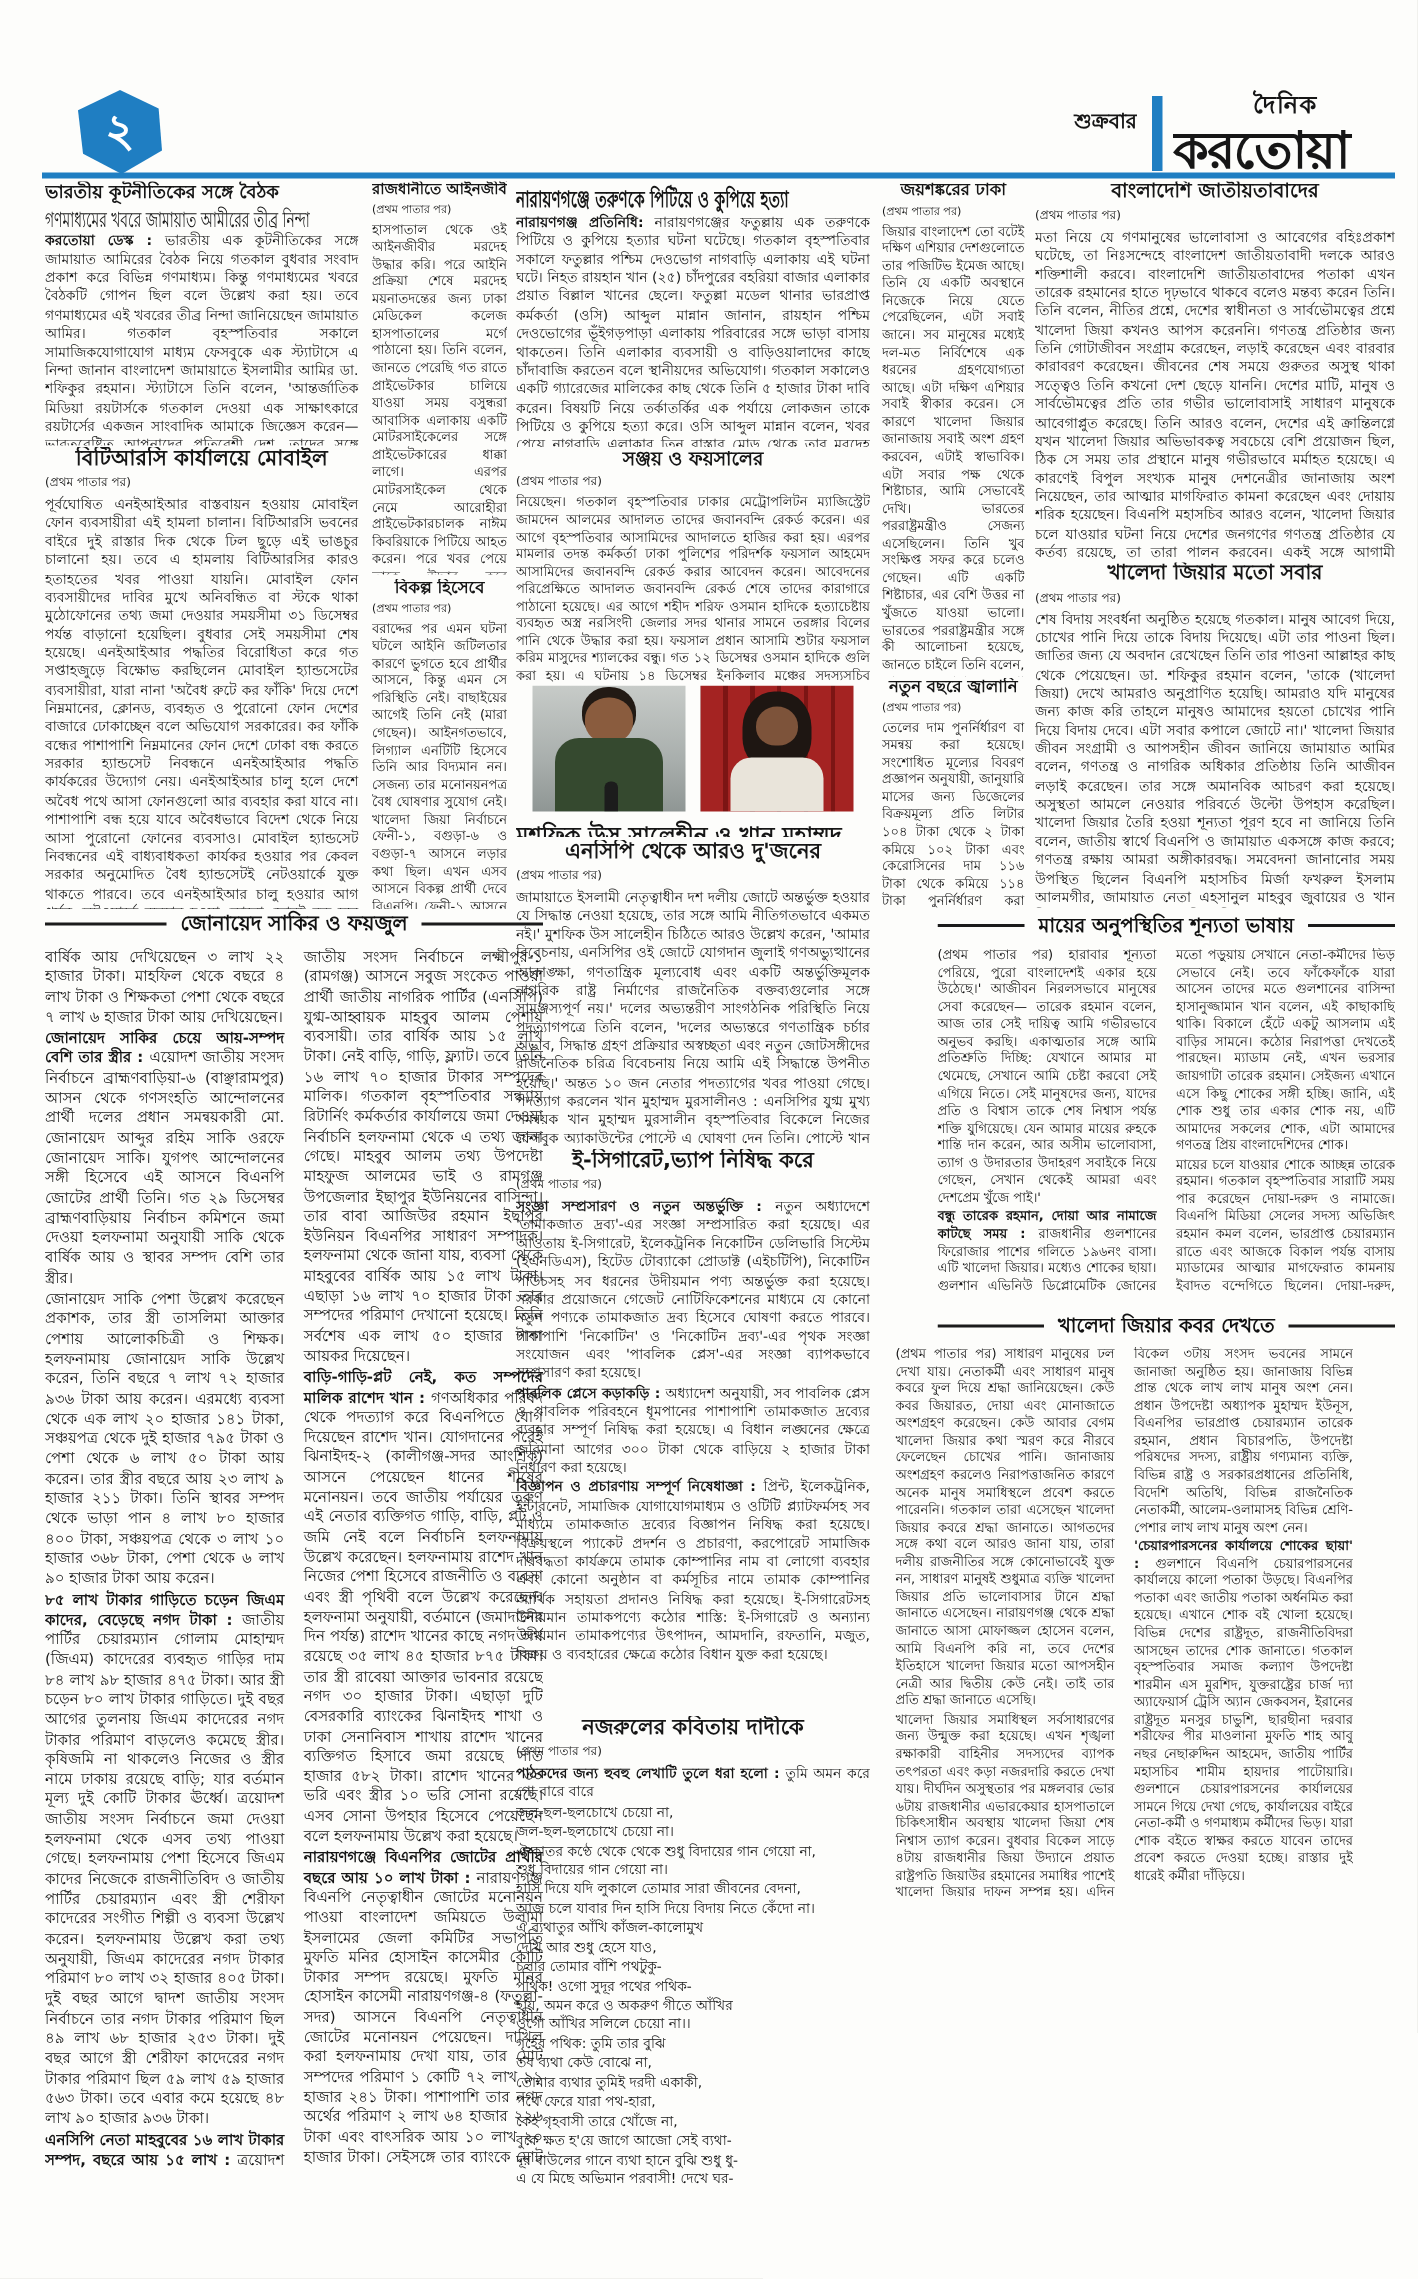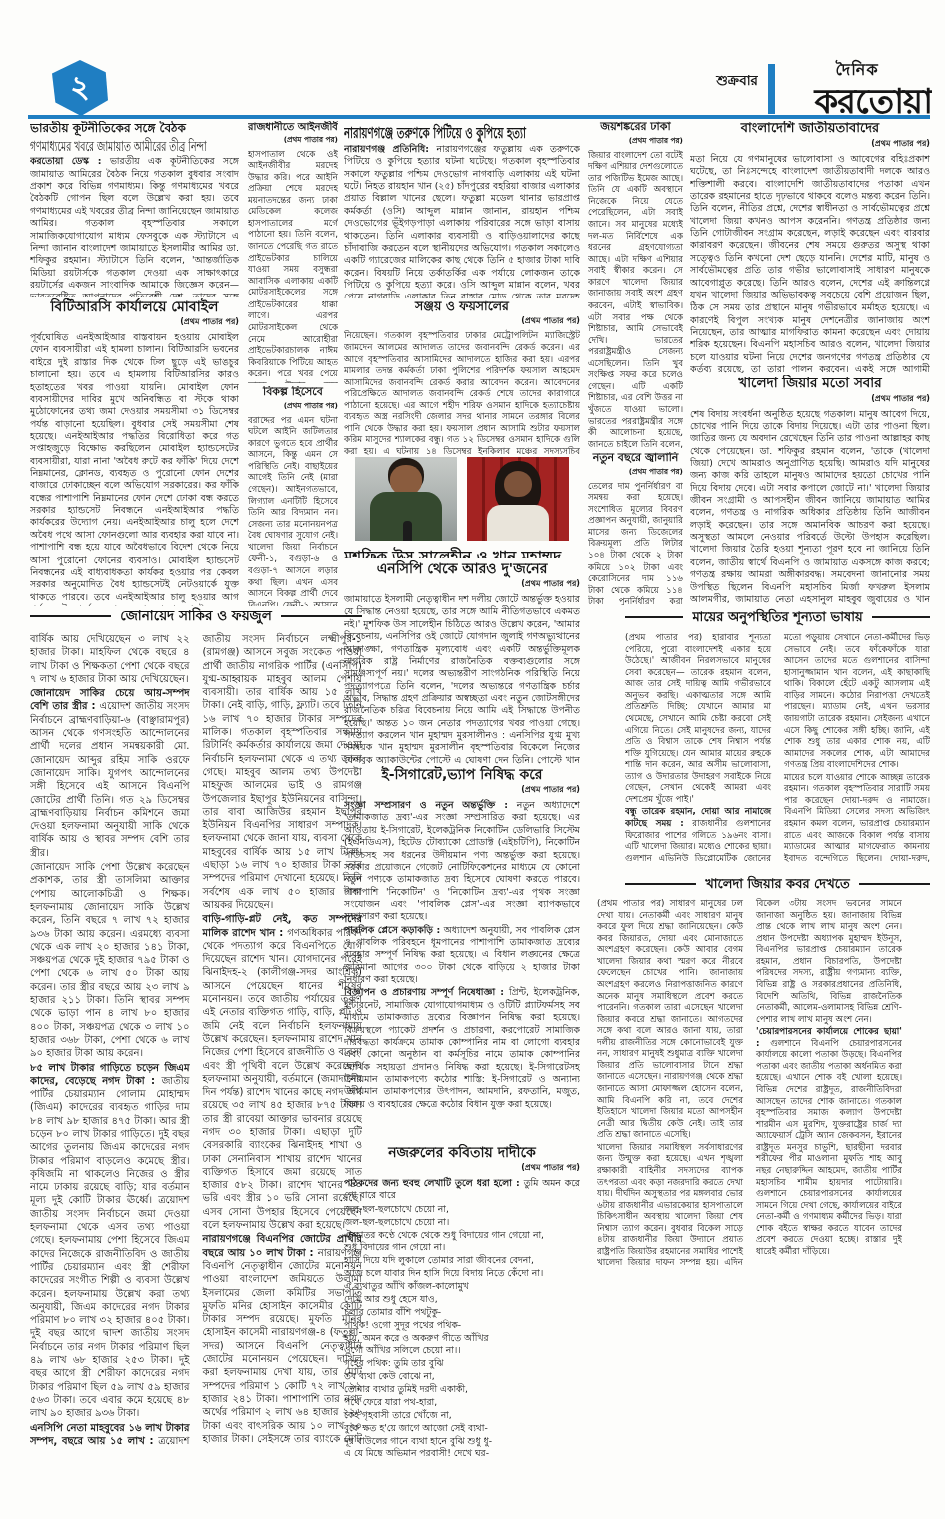--- a/index.html
+++ b/index.html
@@ -6,37 +6,37 @@
   html,body{background:#e8e8e4}
   .page{position:relative;width:945px;height:1519px;margin:0 auto;background:#fdfdfb;
         font-family:"DejaVu Sans",sans-serif;color:#161616;overflow:hidden}
   .abs{position:absolute;overflow:hidden}
   .body{font-size:9.3px;line-height:1.33;text-align:justify}
   .body-sm{font-size:8.7px;line-height:1.33;text-align:justify}
   .para{margin:0 0 1px}
   .lead{font-weight:700}
   .lead::after{content:" "}
   .kicker{font-weight:700;font-size:12px;line-height:1.2;white-space:nowrap}
-  .note{font-size:8px;text-align:right;margin:1px 0 3px;font-weight:700}
+  .note{font-size:8px;text-align:left;margin:1px 0 3px;font-weight:400}
   .h-center{font-weight:700;text-align:center;line-height:1.15;white-space:nowrap}
   .h-sq{display:inline-block;white-space:nowrap;transform-origin:0 50%}
   .divider{display:flex;align-items:center;gap:9px;font-weight:700;color:#111}
   .divider::before,.divider::after{content:"";flex:1;border-top:2px solid #1b1b1b}
   .poem{font-size:9.2px;line-height:1.4;white-space:pre-line;text-align:left}
   .cols2{column-count:2;column-gap:13px}
   
   .badge{background:#1f7ec2;clip-path:polygon(50% 0,96% 22%,100% 72%,52% 100%,6% 76%,0 24%);
          display:flex;align-items:center;justify-content:center;color:#fff;font-weight:700;font-size:30px}
   .vbar{background:#1f7ec2}
   .hrule{background:#1f7ec2}
   .dateblock{text-align:right}
   .day{font-weight:700;font-size:13.5px}
   .date{font-size:11px;margin-top:16px}
   .logo-top{font-weight:700;font-size:16px;text-align:center;letter-spacing:1px}
-  .logo-main{font-weight:700;font-size:34px;line-height:1.02;letter-spacing:-1px;text-align:right}
+  .logo-main{font-weight:700;font-size:34px;line-height:1.02;letter-spacing:-1px;text-align:left}
   
   .photo{width:102px;height:84px;position:relative;overflow:hidden;flex:0 0 auto}
   .photo-a{background:linear-gradient(180deg,#c7cbc8 0%,#a8aeac 60%,#8f9694 100%)}
   .photo-a::before{content:"";position:absolute;left:35px;top:8px;width:32px;height:30px;
         border-radius:48% 48% 44% 44%;background:#8a5c3e;box-shadow:0 -5px 0 2px #221a14}
   .photo-a::after{content:"";position:absolute;left:15px;top:35px;width:72px;height:49px;
         border-radius:16px 16px 0 0;background:#35492f}
   .photo-a .mic{position:absolute;left:48px;bottom:0;width:9px;height:20px;background:#1c1c1c;border-radius:4px 4px 0 0;z-index:2}
   .photo-b{background:repeating-linear-gradient(90deg,#a42322 0 15px,#7c1514 15px 18px)}
   .photo-b::before{content:"";position:absolute;left:28px;top:4px;width:46px;height:52px;

